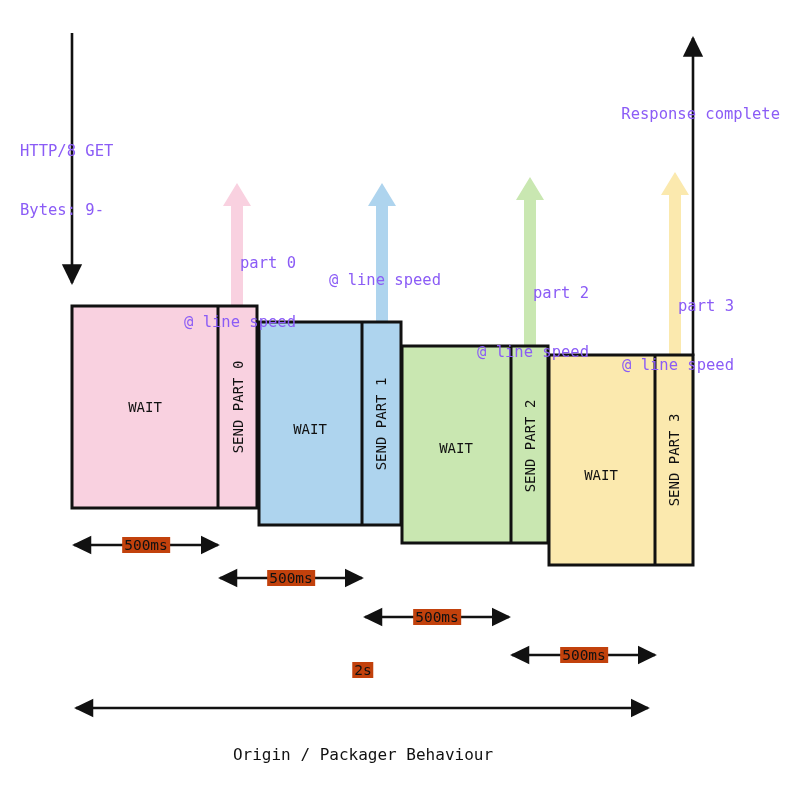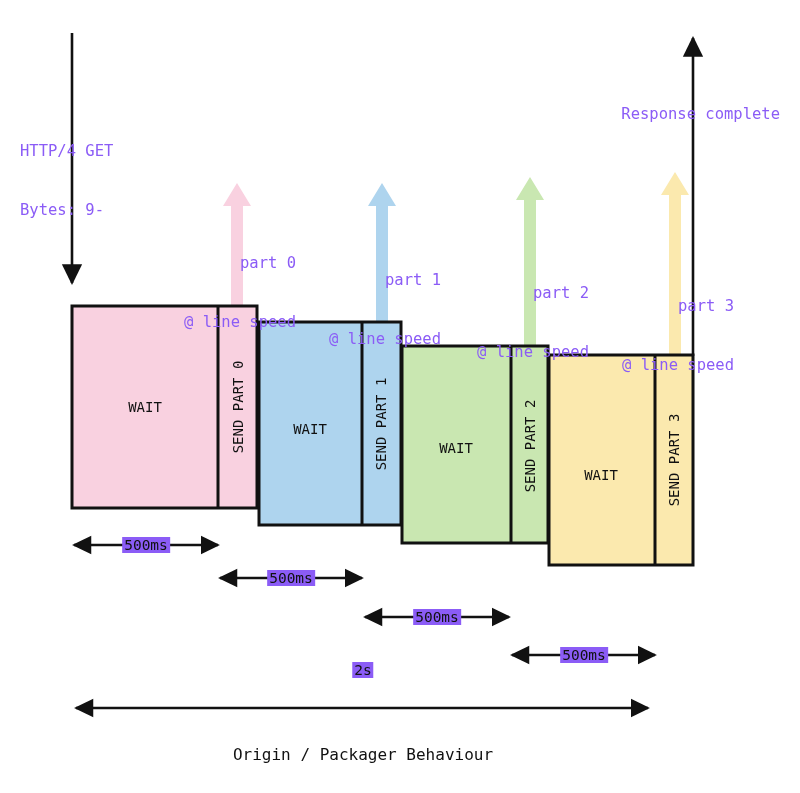--- a/index.html
+++ b/index.html
@@ -37,21 +37,21 @@
   }
   .box-label.vert {
     transform: translate(-50%, -50%) rotate(-90deg);
   }
   .dim-label {
     position: absolute;
     white-space: pre;
     font-family: "DejaVu Sans Mono", "Liberation Mono", monospace;
     font-size: 14.5px;
     color: #111111;
-    background: #8b5cf6;
+    background: #c2410c;
     padding: 0 2px;
     transform: translate(-50%, -50%);
   }
   .caption {
     position: absolute;
     white-space: pre;
     font-family: "DejaVu Sans Mono", "Liberation Mono", monospace;
     font-size: 16px;
     color: #111111;
     transform: translateX(-50%);
@@ -133,33 +133,32 @@
     </g>
     <g>
       <line x1="512" y1="655" x2="655" y2="655" stroke="#111111" stroke-width="2.4" marker-start="url(#blackArrowStart)" marker-end="url(#blackArrowEnd)"></line>
     </g>
     <g>
       <line x1="76" y1="708" x2="648" y2="708" stroke="#111111" stroke-width="2.4" marker-start="url(#blackArrowStart)" marker-end="url(#blackArrowEnd)"></line>
     </g>
   </svg>
 
   <div class="flowlabel" style="left:20px; top:103px;">
-    <div>HTTP/4 GET</div>
+    <div>HTTP/8 GET</div>
     <div>Bytes: 9-</div>
   </div>
 
   <div class="flowlabel right" style="left:608px; top:105px; width:172px;">Response complete</div>
 
   <div class="flowlabel right" style="left:120px; top:215px; width:176px;">
     <div>part 0</div>
     <div>@ line speed</div>
   </div>
 
   <div class="flowlabel right" style="left:265px; top:232px; width:176px;">
-    <div>part 1</div>
     <div>@ line speed</div>
   </div>
 
   <div class="flowlabel right" style="left:413px; top:245px; width:176px;text-align:right;">
     <div>part 2</div>
     <div>@ line speed</div>
   </div>
 
   <div class="flowlabel right" style="left:558px; top:258px; width:176px;">
     <div>part 3</div>

